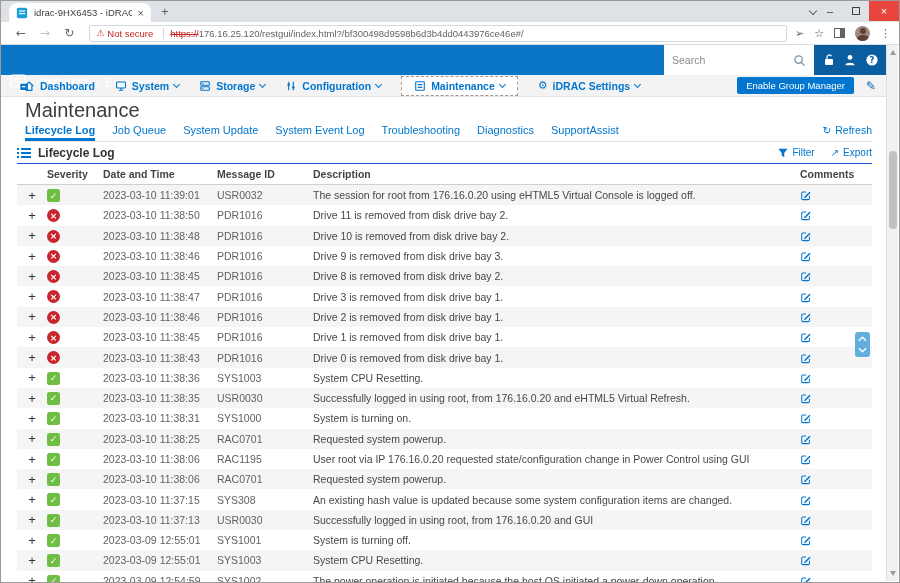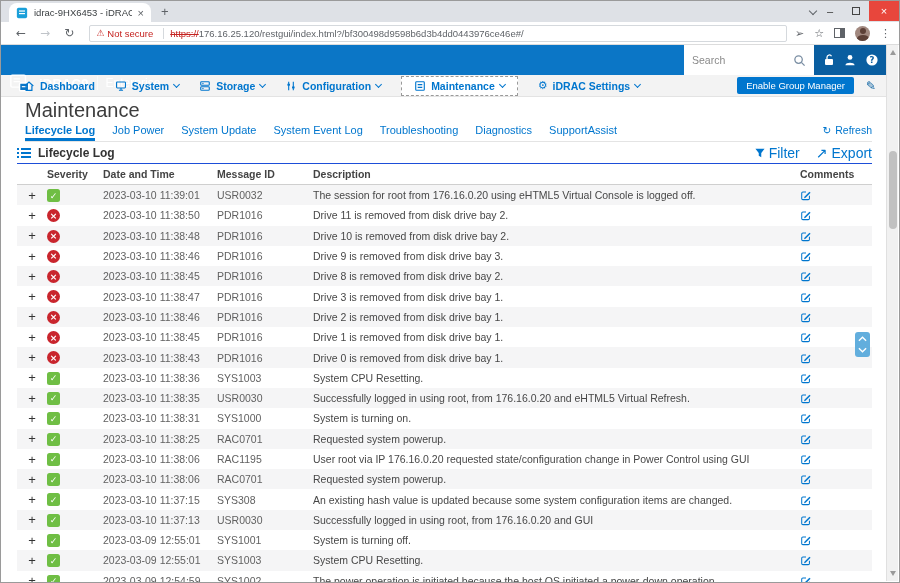--- a/index.html
+++ b/index.html
@@ -40,21 +40,21 @@
   .avatar::before { content:""; position:absolute; left:4.5px; top:2px; width:6px; height:6px; border-radius:50%; background:#5d4037; }
   .avatar::after { content:""; position:absolute; left:1.5px; top:9px; width:12px; height:7px; border-radius:50%; background:#5d4037; }
 
   
   .app { position:relative; margin-right:13px; }
   .app-header { height:30px; background:#0b76c6; display:flex; align-items:center; color:#fff; }
   .brand { display:flex; align-items:center; gap:8px; padding-left:8px;margin-top:46px; }
   .brand-name { font-size:13px; font-weight:bold; letter-spacing:.2px; }
   .brand-sep { width:1px; height:14px; background:rgba(255,255,255,.55); }
   .brand-edition { font-size:12px; font-weight:normal; }
-  .search-wrap { margin-left:auto; width:130px; height:30px; background:#fff; display:flex; align-items:center; padding:0 8px; }
+  .search-wrap { margin-left:auto; width:150px; height:30px; background:#fff; display:flex; align-items:center; padding:0 8px; }
   .search-wrap input { border:none; outline:none; flex:1; font-size:10.5px; color:#333; font-family:inherit; width:100px; }
   .search-wrap input::placeholder { color:#8a8a8a; }
   .hdr-icons { height:30px; width:72px; background:#0a5ea0; display:flex; align-items:center; justify-content:space-evenly; }
 
   .navbar { height:22px; background:#f3f3f3; display:flex; align-items:center; gap:20px; padding-left:22px;
     border-bottom:1px solid #e3e3e3; font-size:10.5px; }
   .nav-item { display:flex; align-items:center; gap:5px; color:#0076ce; font-weight:bold; cursor:pointer; white-space:nowrap; }
   .nav-item svg { display:block; }
   .nav-item .gear-glyph { font-family:"DejaVu Sans",sans-serif; font-size:11px; font-weight:normal; }
   .nav-item.active { background:#fff; border:1px dashed #9a9a9a; padding:3px 12px; }
@@ -69,21 +69,21 @@
   .page-title { font-size:20px; font-weight:normal; color:#3d3d3d; margin:2px 0 0 8px; line-height:22px; }
   .tabs { display:flex; align-items:flex-end; gap:17px; margin-left:8px; height:21px; border-bottom:1px solid #e4e4e4; font-size:11px; }
   .tab-item { color:#0076ce; padding-bottom:5px; cursor:pointer; white-space:nowrap; }
   .tab-item.active { font-weight:bold; border-bottom:3px solid #0076ce; padding-bottom:2px; }
   .refresh { margin-left:auto; color:#0076ce; font-size:10.5px; padding-bottom:5px; cursor:pointer; display:flex; gap:4px; align-items:center;}
   .glyph-blue { font-family:"DejaVu Sans",sans-serif; color:#0076ce; }
 
   .section-bar { height:21px; display:flex; align-items:center; margin-top:0; }
   .list-icon { margin-right:7px; display:block; }
   .section-title { font-size:12px; font-weight:bold; color:#333; }
-  .section-actions { margin-left:auto; display:flex; gap:16px; font-size:14px; color:#0076ce; }
+  .section-actions { margin-left:auto; display:flex; gap:16px; font-size:10px; color:#0076ce; }
   .action { display:flex; align-items:center; gap:4px; cursor:pointer; }
 
   .grid-row { display:grid; grid-template-columns:26px 56px 114px 96px 1fr 76px; align-items:center; }
   .thead { height:22px; border-top:1px solid #1d4ed8; border-bottom:1px solid #cfcfcf; font-size:10.5px; font-weight:bold; color:#444; }
   .thead > div { padding-left:4px; }
   .tbody { height:397px; overflow:hidden; }
   .tr { height:20.3px; font-size:10.5px; }
   .tr.stripe { background:#f5f5f6; }
   .td { padding-left:4px; overflow:hidden; white-space:nowrap; }
   .td-expand { color:#333; font-size:13px; text-align:center; cursor:pointer; line-height:1; }
@@ -240,21 +240,21 @@
         <button class="egm-btn">Enable Group Manager</button>
         <span class="pencil">✎</span>
       </div>
     </div>
 
     <div class="content">
       <h1 class="page-title">Maintenance</h1>
 
       <div class="tabs">
         <span class="tab-item active">Lifecycle Log</span>
-        <span class="tab-item">Job Power</span>
+        <span class="tab-item">Job Queue</span>
         <span class="tab-item">System Update</span>
         <span class="tab-item">System Event Log</span>
         <span class="tab-item">Troubleshooting</span>
         <span class="tab-item">Diagnostics</span>
         <span class="tab-item">SupportAssist</span>
         <span class="refresh">
           <span class="glyph-blue">↻</span>
           <span>Refresh</span>
         </span>
       </div>

